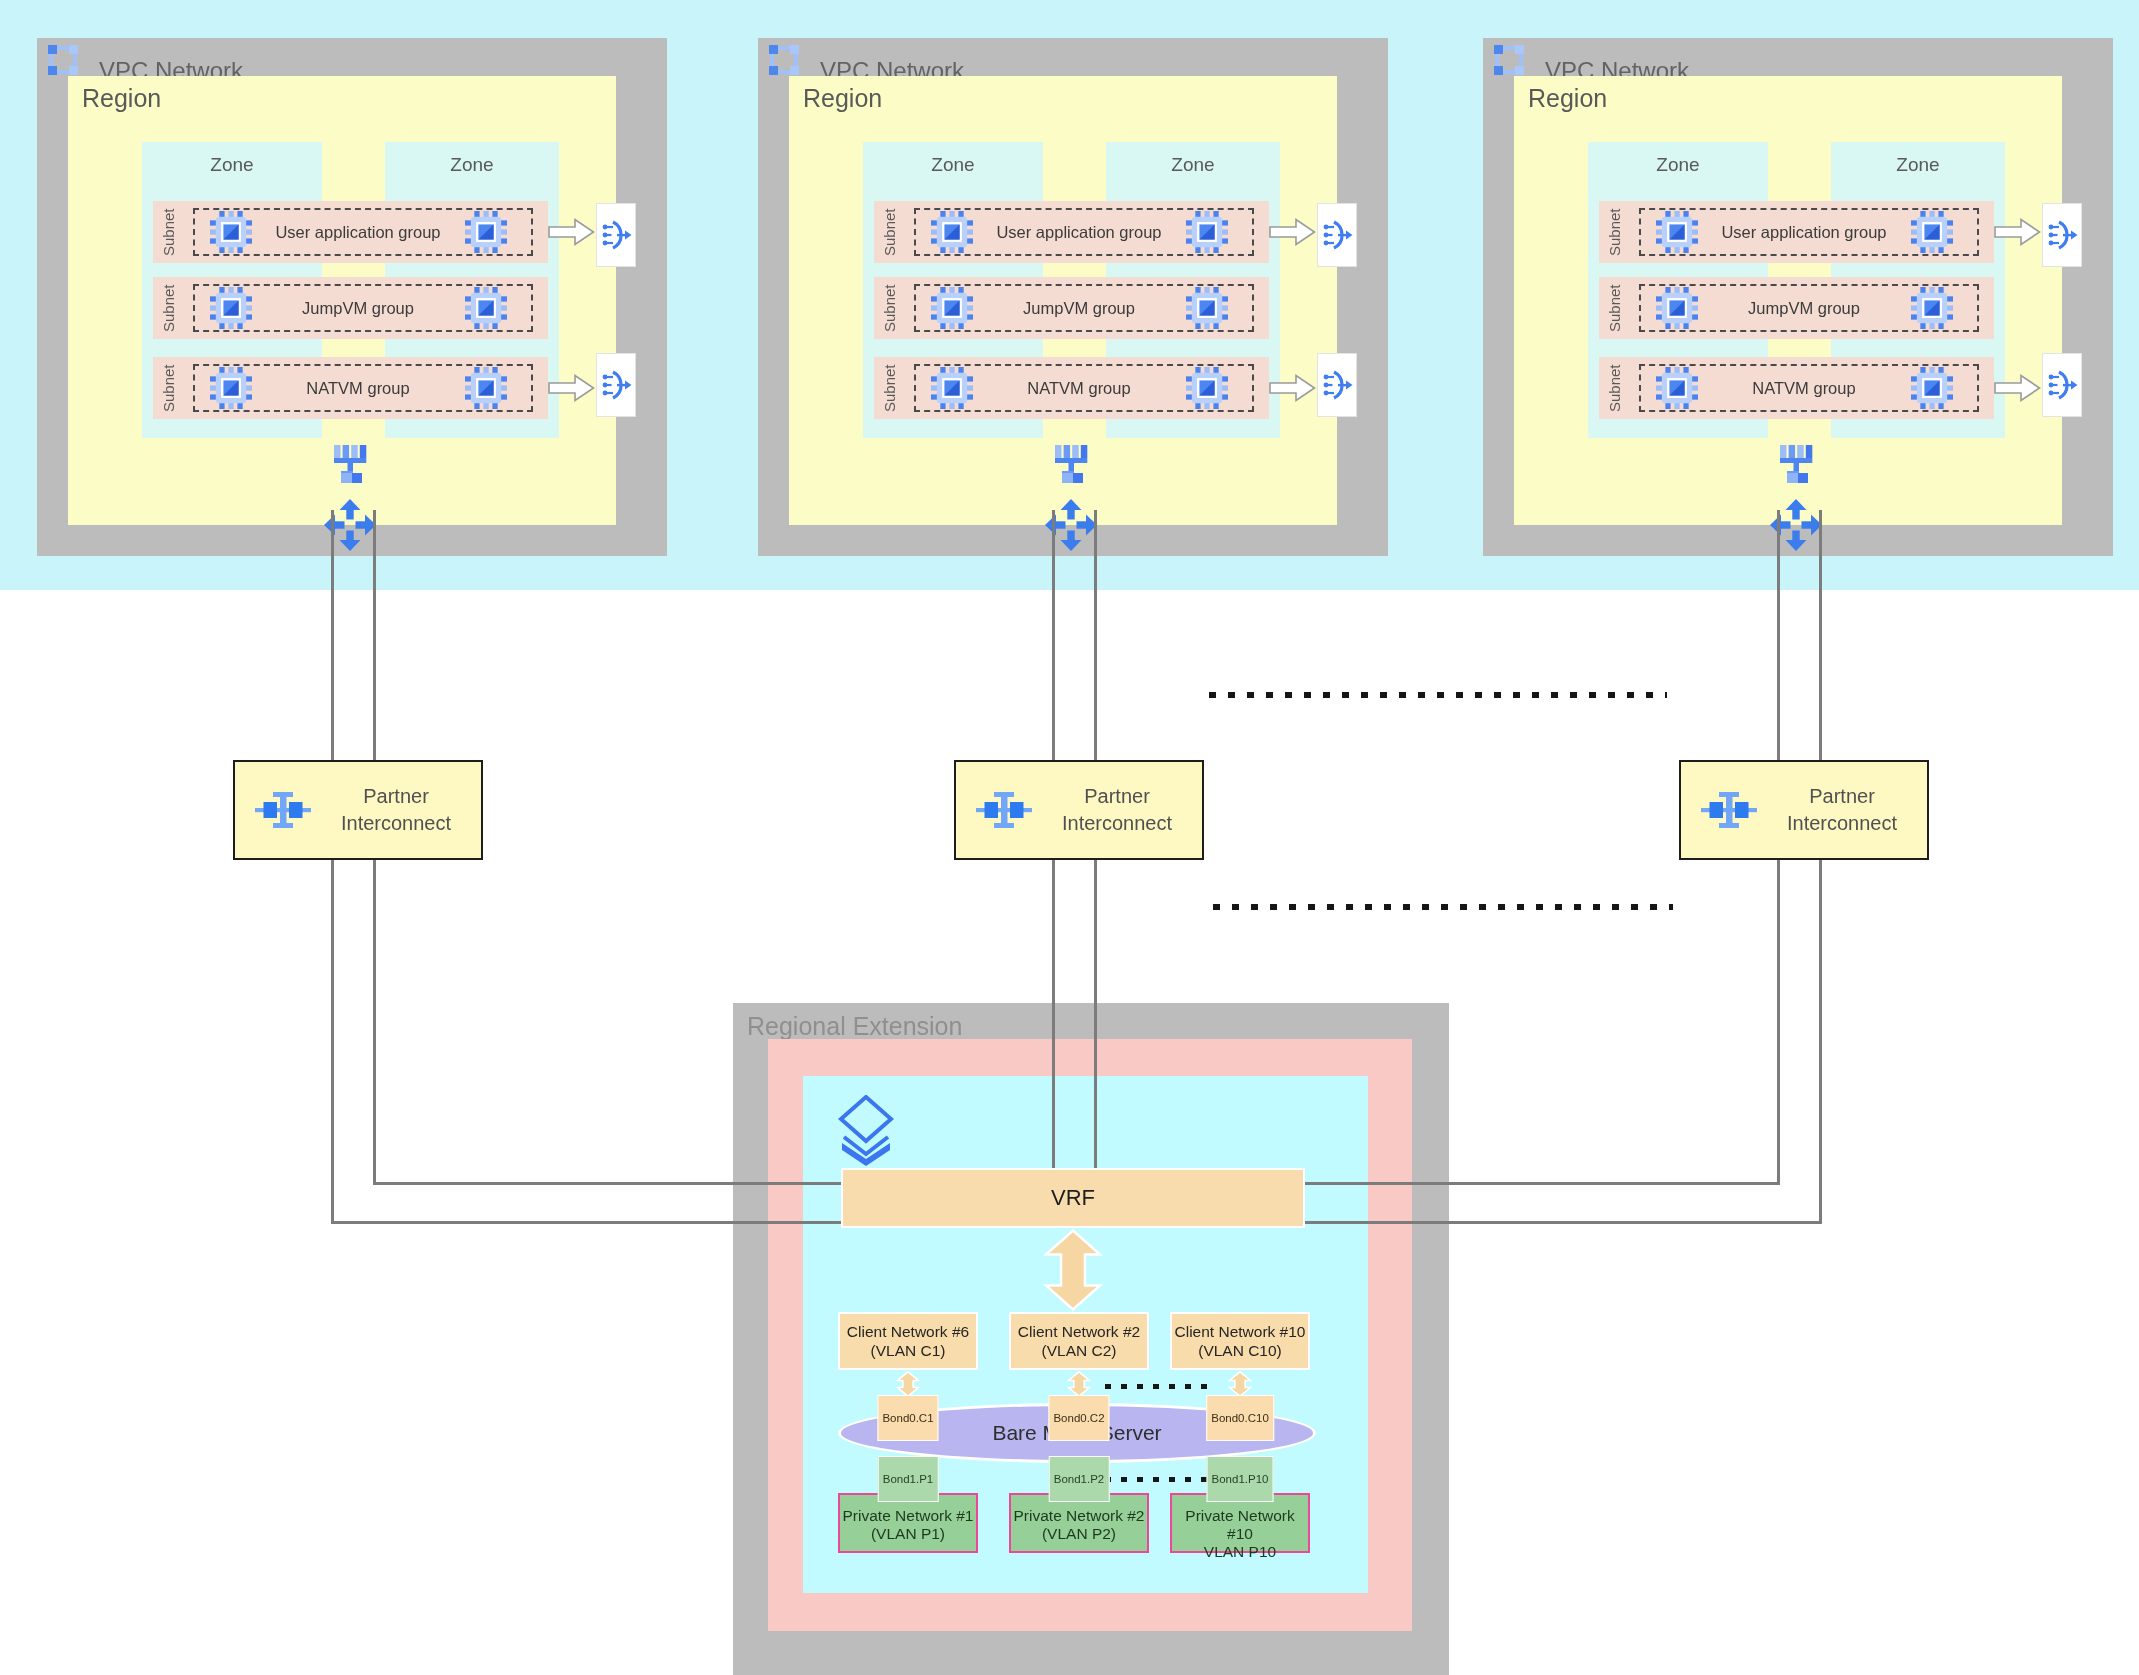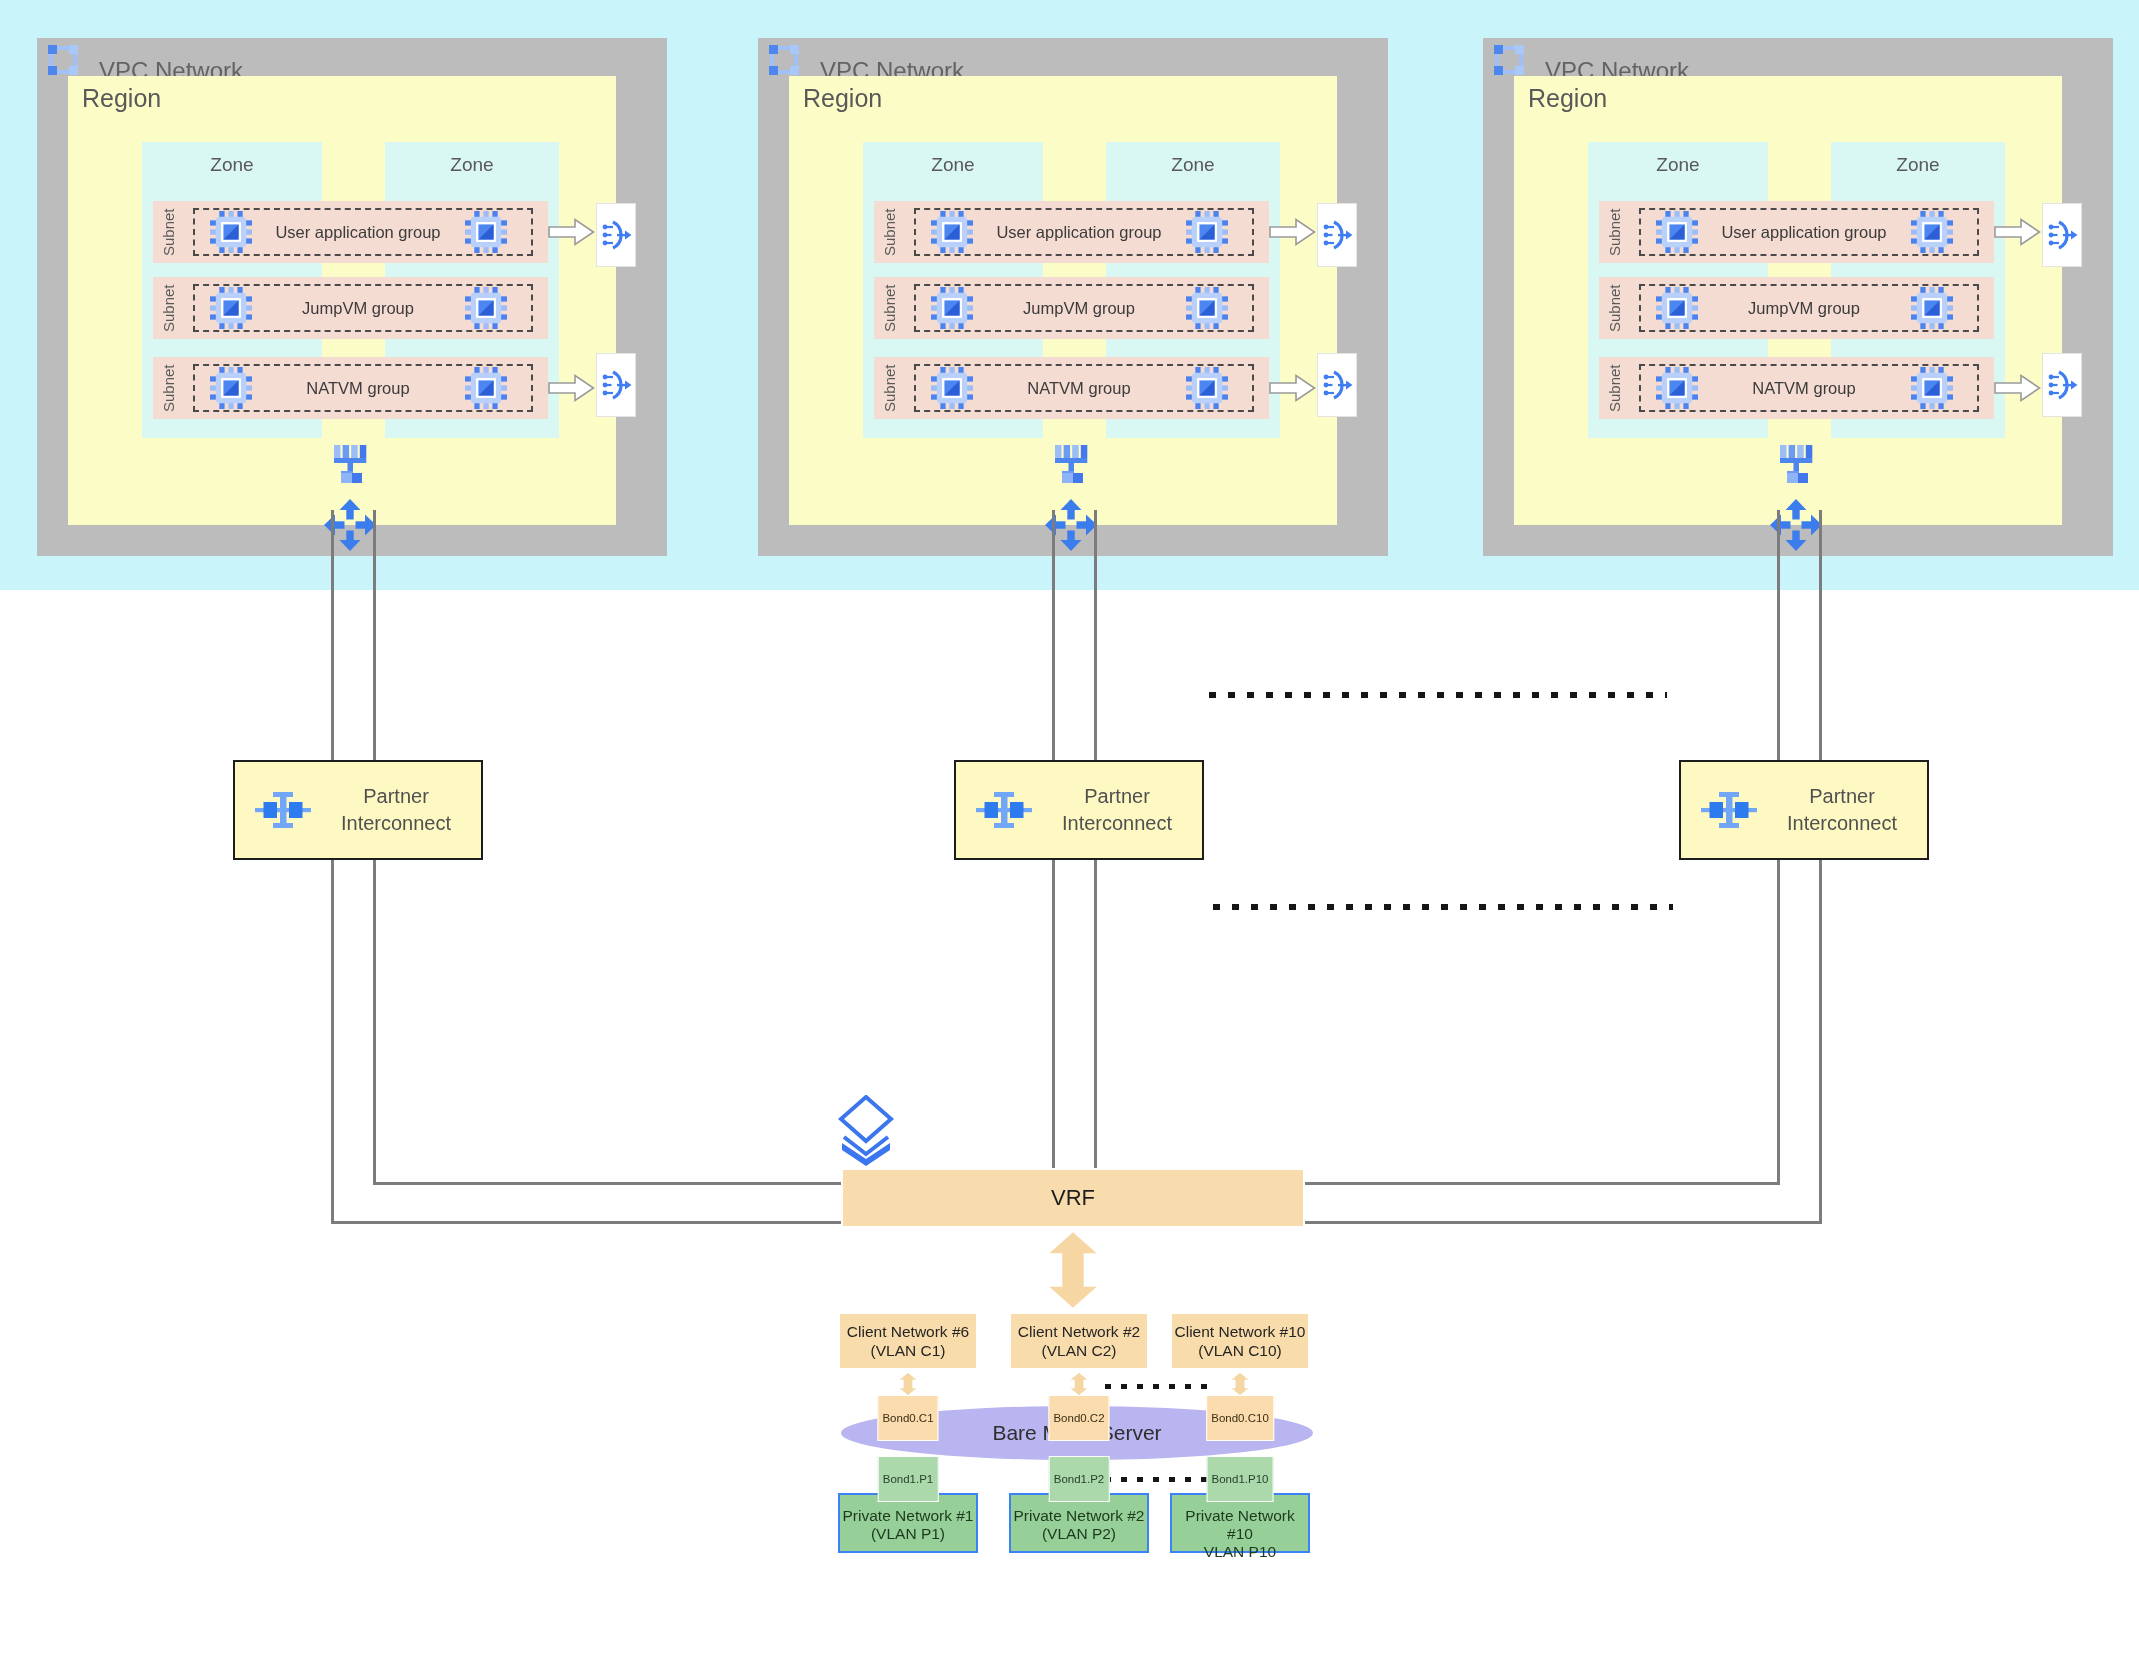--- a/index.html
+++ b/index.html
@@ -54,21 +54,21 @@
   .ext{position:absolute;left:733px;top:1003px;width:716px;height:672px;background:#bcbcbc;}
   .ext-title{position:absolute;left:14px;top:9px;font-size:25px;color:#8f8f8f;}
   .ext-pink{position:absolute;left:35px;top:36px;width:644px;height:592px;background:#f8c9c5;}
   .ext-cyan{position:absolute;left:35px;top:37px;width:565px;height:517px;background:#c2fbff;}
   .layers-icon{position:absolute;left:837px;top:1095px;width:58px;height:72px;z-index:4;}
   .vrf{position:absolute;left:841px;top:1168px;width:464px;height:60px;background:#f8dcae;border:2px solid #fff;box-sizing:border-box;
     display:flex;align-items:center;justify-content:center;font-size:22px;color:#1e1e1e;z-index:4;}
   .bigarrow{position:absolute;left:1043px;top:1229px;width:60px;height:82px;z-index:4;}
   .cnet{position:absolute;top:1312px;width:140px;height:58px;background:#f9dcab;border:2px solid #fff;box-sizing:border-box;
     text-align:center;font-size:15.5px;line-height:19px;color:#252525;padding-top:8px;z-index:4;}
-  .pnet{position:absolute;top:1493px;width:140px;height:60px;background:#96cf98;border:2px solid #3b82f6;box-sizing:border-box;
+  .pnet{position:absolute;top:1493px;width:140px;height:60px;background:#96cf98;border:2px solid #ec4899;box-sizing:border-box;
     text-align:center;font-size:15.5px;line-height:18px;color:#1d3a1e;padding-top:12px;z-index:4;}
   .col-1{left:838px}.col-2{left:1009px}.col-3{left:1170px}
   .dblarrow{position:absolute;width:24px;height:26px;transform:translateX(-50%);z-index:4;}
   .arrow-orange{color:#f6d7a3}.arrow-green{color:#8ccf94}
   .bond{position:absolute;transform:translateX(-50%);font-size:11.5px;line-height:14px;padding:15px 4px;white-space:nowrap;z-index:6;}
   .bond0{background:#fbdcae;border:1px solid #fff;color:#3c2f17;top:1395px;}
   .bond1{background:#abd9ab;border:1px solid #fff;color:#27422a;top:1456px;}
   .bms{position:absolute;left:838px;top:1403px;width:472px;height:54px;background:#b9b5f1;border:3px solid #fff;border-radius:50%;
     box-sizing:content-box;display:flex;align-items:center;justify-content:center;font-size:21px;color:#2e2e2e;z-index:5;}
 </style>
@@ -180,20 +180,26 @@
   <div class="vline" style="left:1819px;top:860px;height:363px"></div>
 
   <div class="hline" style="left:373px;top:1182px;width:468px"></div>
   <div class="hline" style="left:331px;top:1221px;width:510px"></div>
   <div class="hline" style="left:1305px;top:1182px;width:475px"></div>
   <div class="hline" style="left:1305px;top:1221px;width:517px"></div>
 
   <div class="dotline" style="left:1209px;top:692px;width:458px"></div>
   <div class="dotline" style="left:1213px;top:904px;width:460px"></div>
 
+  <section class="ext">
+    <div class="ext-title">Regional Extension</div>
+    <div class="ext-pink">
+      <div class="ext-cyan"></div>
+    </div>
+  </section>
 
   <svg class="layers-icon" viewBox="0 0 58 72">
       <use href="#ic-layers"></use>
     </svg>
 
   <div class="vrf">
       <span>VRF</span>
     </div>
   <svg class="bigarrow" viewBox="0 0 60 82">
       <use href="#ic-bigarrow"></use>

